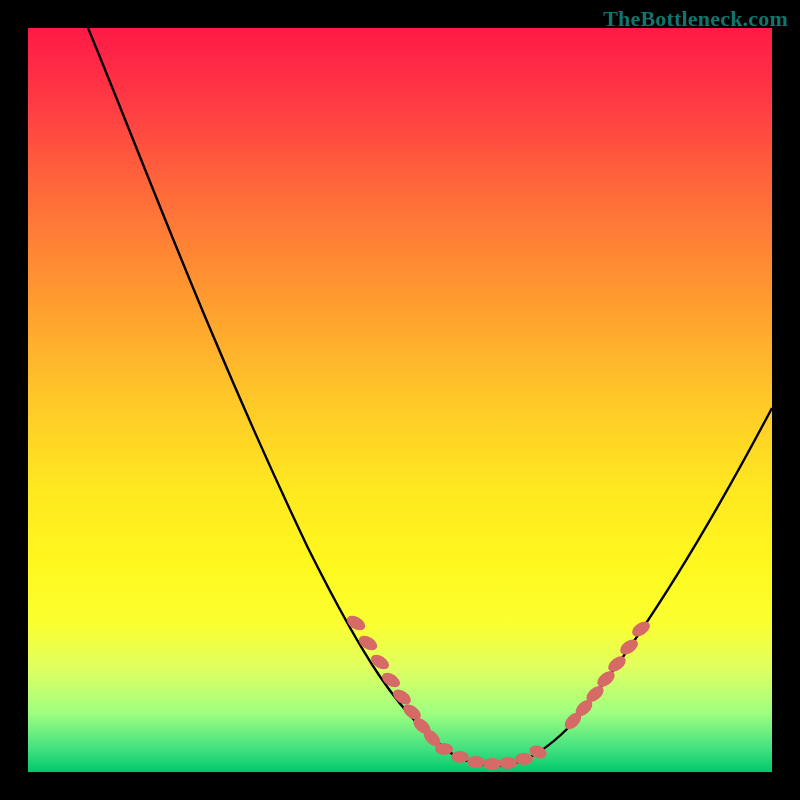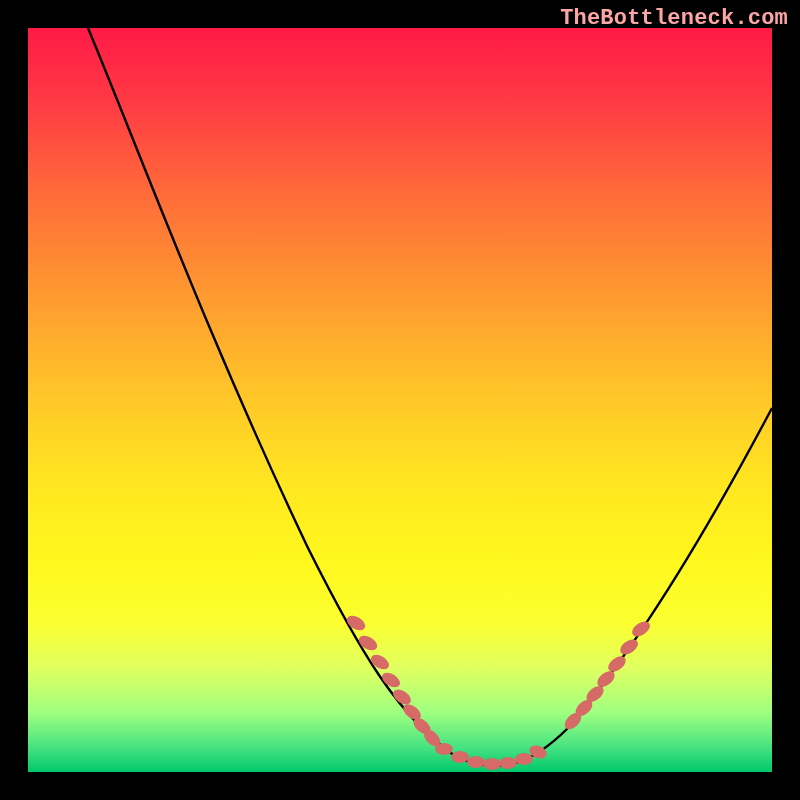--- a/index.html
+++ b/index.html
@@ -25,24 +25,24 @@
       #fbff30 80%,
       #e0ff60 86%,
       #a0ff80 92%,
       #40e080 97%,
       #00c86a 100%
     );
   }
   .watermark {
     position: absolute;
     top: 6px; right: 12px;
-    font-family: Liberation Mono, monospace;
+    font-family: Liberation Serif, serif;
     font-size: 22px;
     font-weight: 600;
-    color: #fca5a5;
+    color: #0f766e;
     letter-spacing: 0.2px;
   }
   svg.curve {
     position: absolute;
     top: 0; left: 0;
     width: 744px; height: 744px;
   }
   .dots { fill: #d66a66; }
 </style>
 </head>

